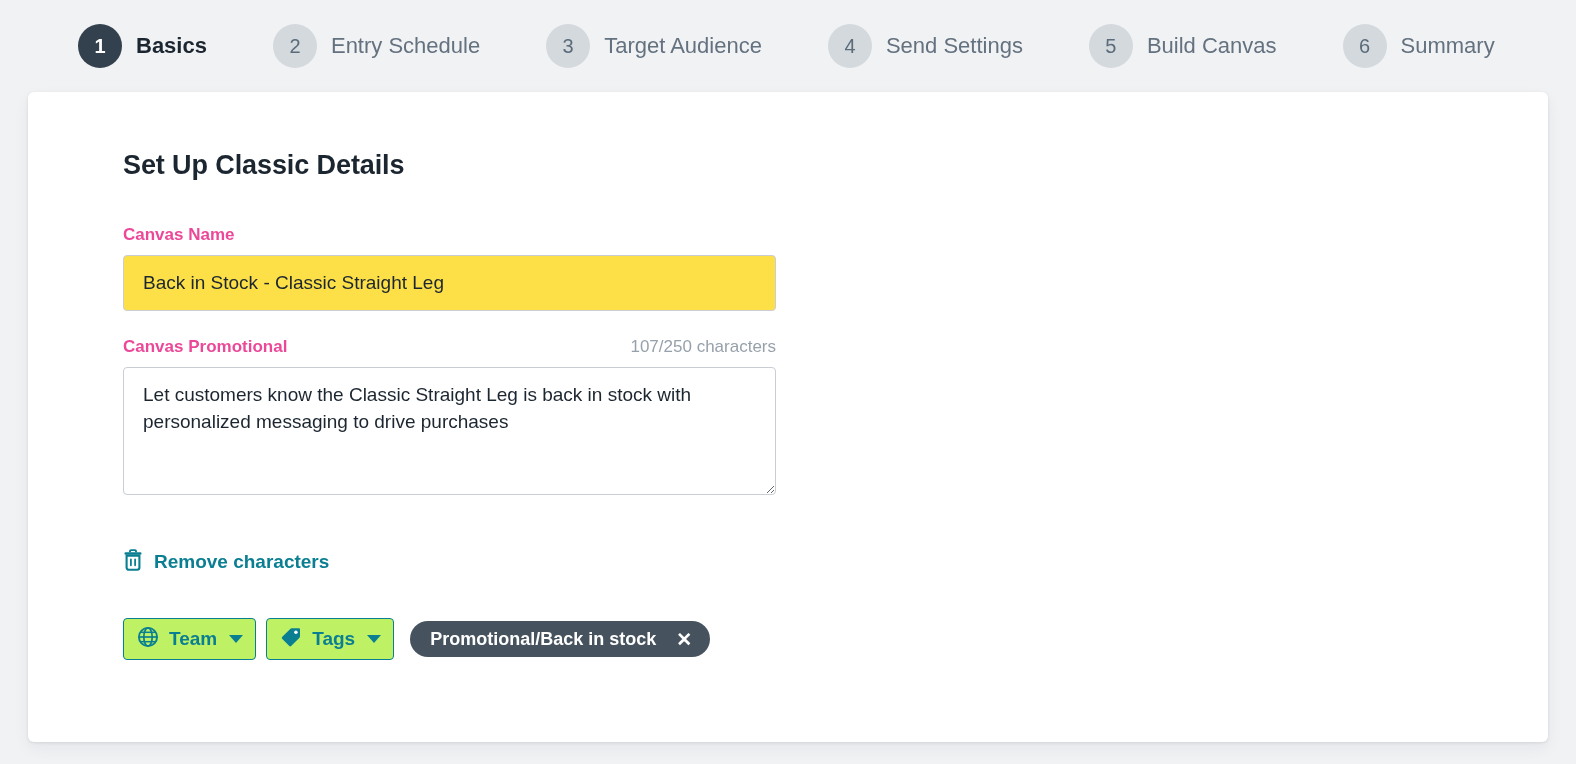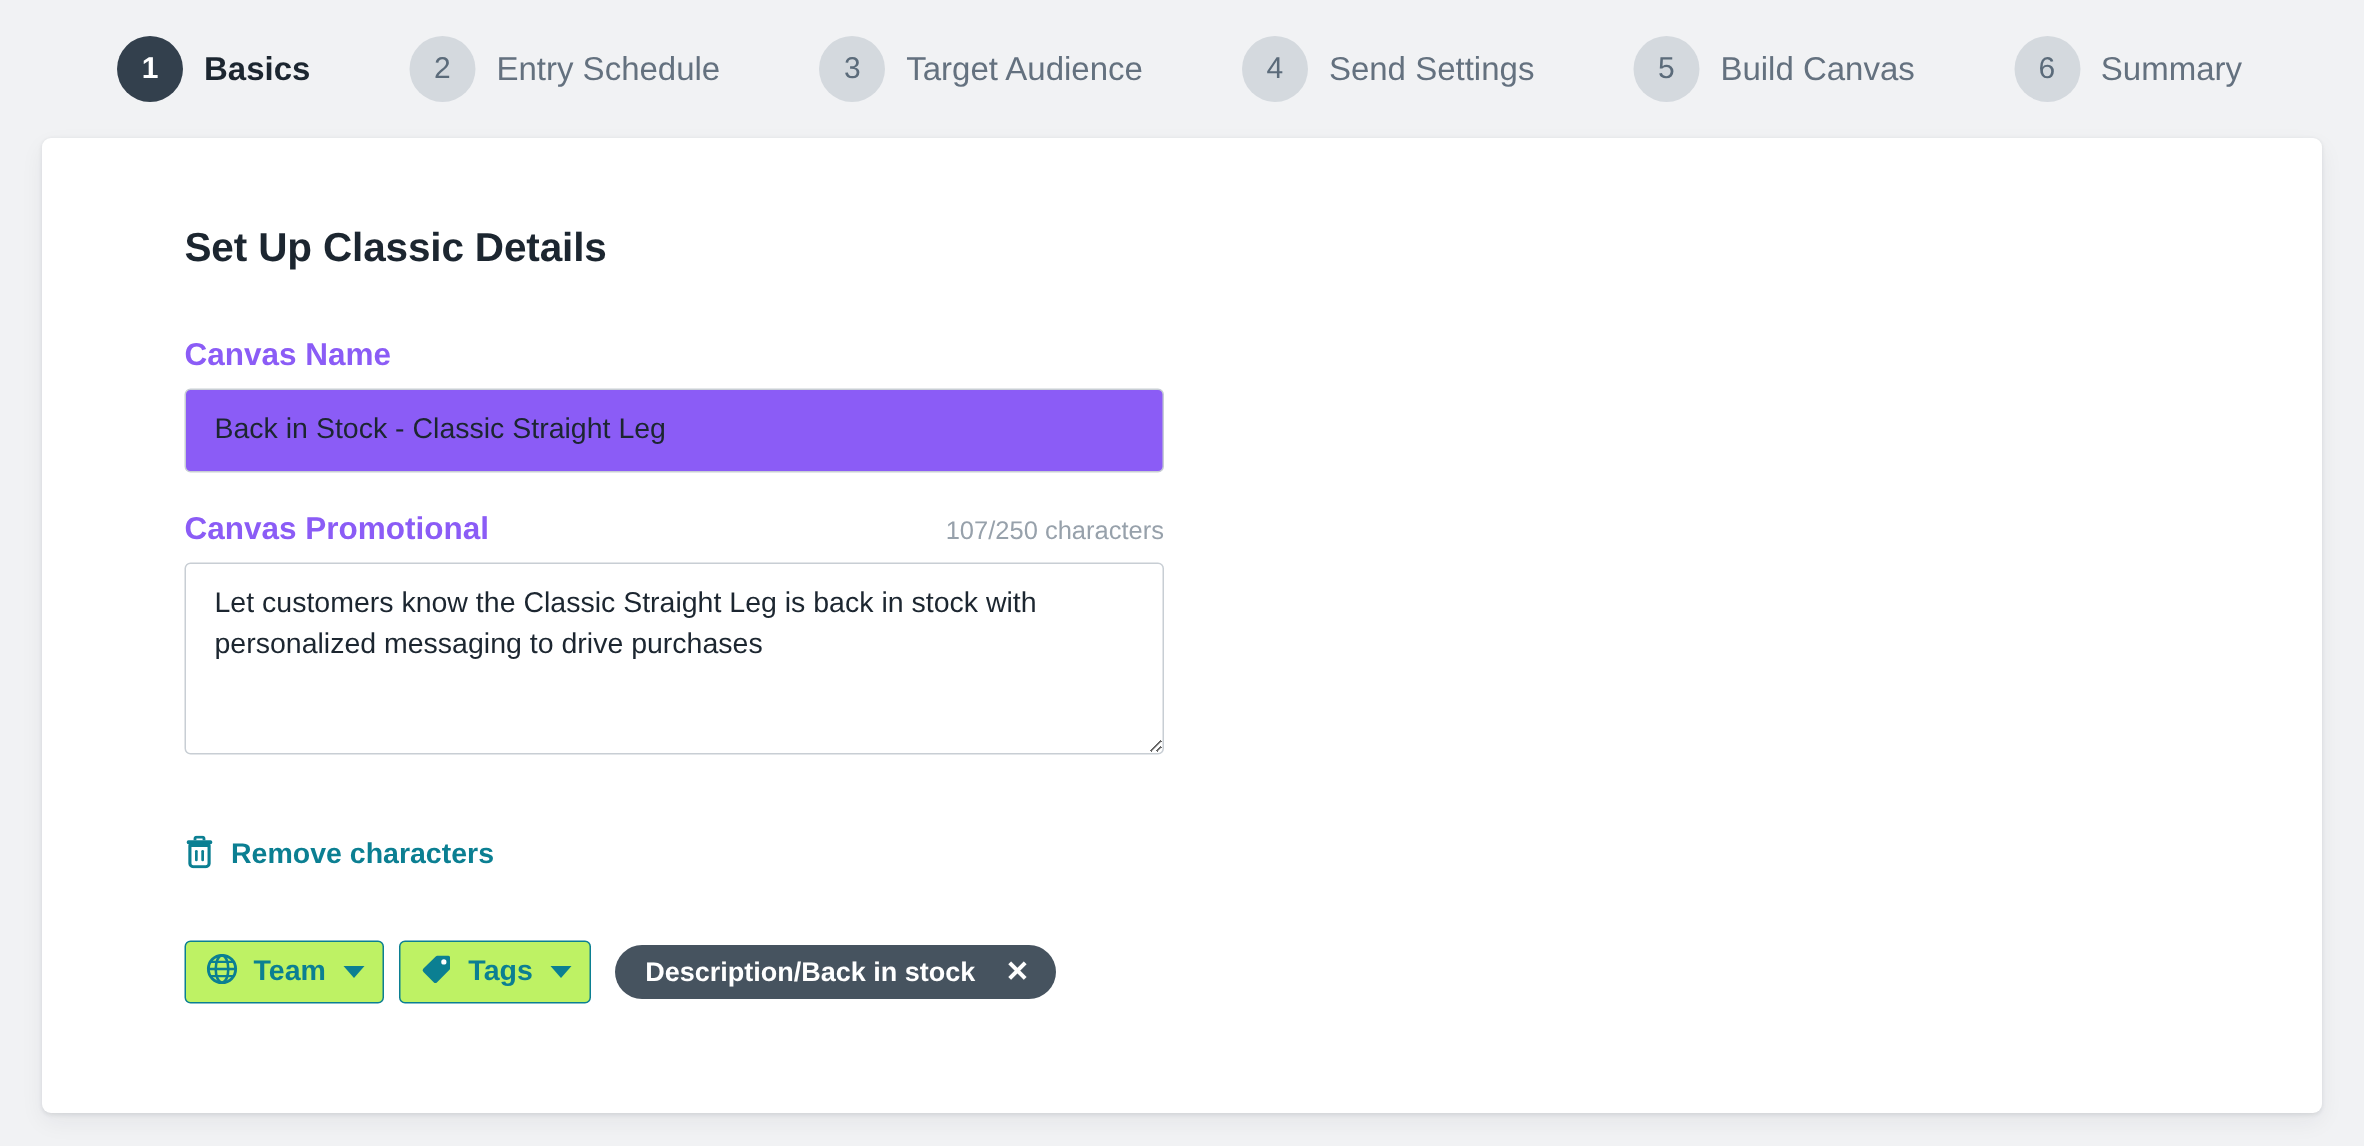--- a/index.html
+++ b/index.html
@@ -90,40 +90,40 @@
   .field-block { margin-bottom: 26px; }
 
   .field-label-row {
     width: 653px;
     display: flex;
     align-items: baseline;
     justify-content: space-between;
     margin-bottom: 10px;
   }
   .field-label {
-    font-size: 21px;
-    font-weight: 700;
-    color: #8b5cf6;
+    font-size: 17px;
+    font-weight: 700;
+    color: #ec4899;
   }
   .char-counter {
     font-size: 17px;
     color: #97a1ab;
     font-weight: 400;
   }
 
   .text-input {
     width: 653px;
     height: 56px;
     border: 1px solid #c8ced4;
     border-radius: 4px;
     padding: 0 19px;
     font-size: 19px;
     color: #1c2630;
     font-family: "Liberation Sans", sans-serif;
-    background: #8b5cf6;
+    background: #fde047;
     outline: none;
   }
 
   .text-area {
     width: 653px;
     height: 128px;
     border: 1px solid #c8ced4;
     border-radius: 4px;
     padding: 14px 19px;
     font-size: 19px;
@@ -308,20 +308,20 @@
           <svg width="22" height="22" viewBox="0 0 22 22" xmlns="http://www.w3.org/2000/svg">
             <path d="M11.6 2.2 H19 A1 1 0 0 1 20 3.2 V10.6 A1.6 1.6 0 0 1 19.5 11.7 L11.4 19.8 A1.6 1.6 0 0 1 9.1 19.8 L2.3 13 A1.6 1.6 0 0 1 2.3 10.7 L10.5 2.7 A1.6 1.6 0 0 1 11.6 2.2 Z" fill="#0b7f92"></path>
             <circle cx="15.9" cy="6.3" r="1.75" fill="#ffffff"></circle>
           </svg>
         </span>
         <span class="dropdown-label">Tags</span>
         <span class="caret"></span>
       </div>
 
       <div class="chip">
-        <span class="chip-label">Description/Back in stock</span>
+        <span class="chip-label">Promotional/Back in stock</span>
         <span class="chip-close">✕</span>
       </div>
 
     </div>
 
   </div>
 </div>
 
 </body></html>

